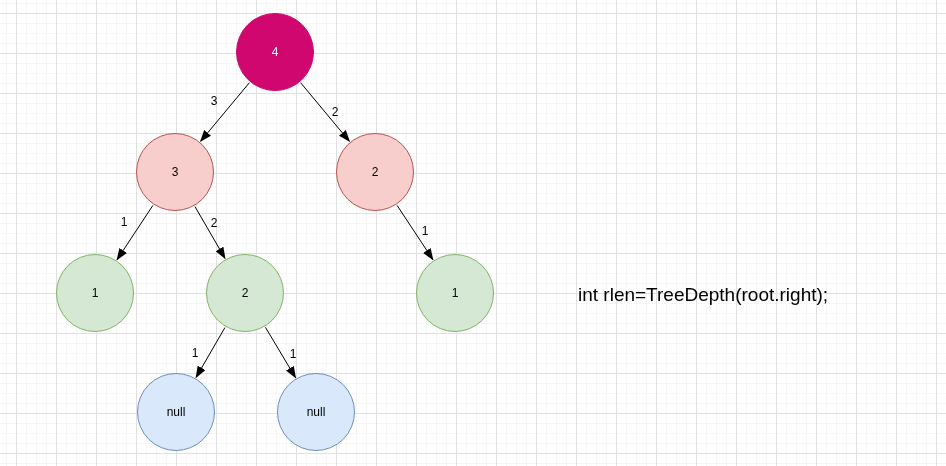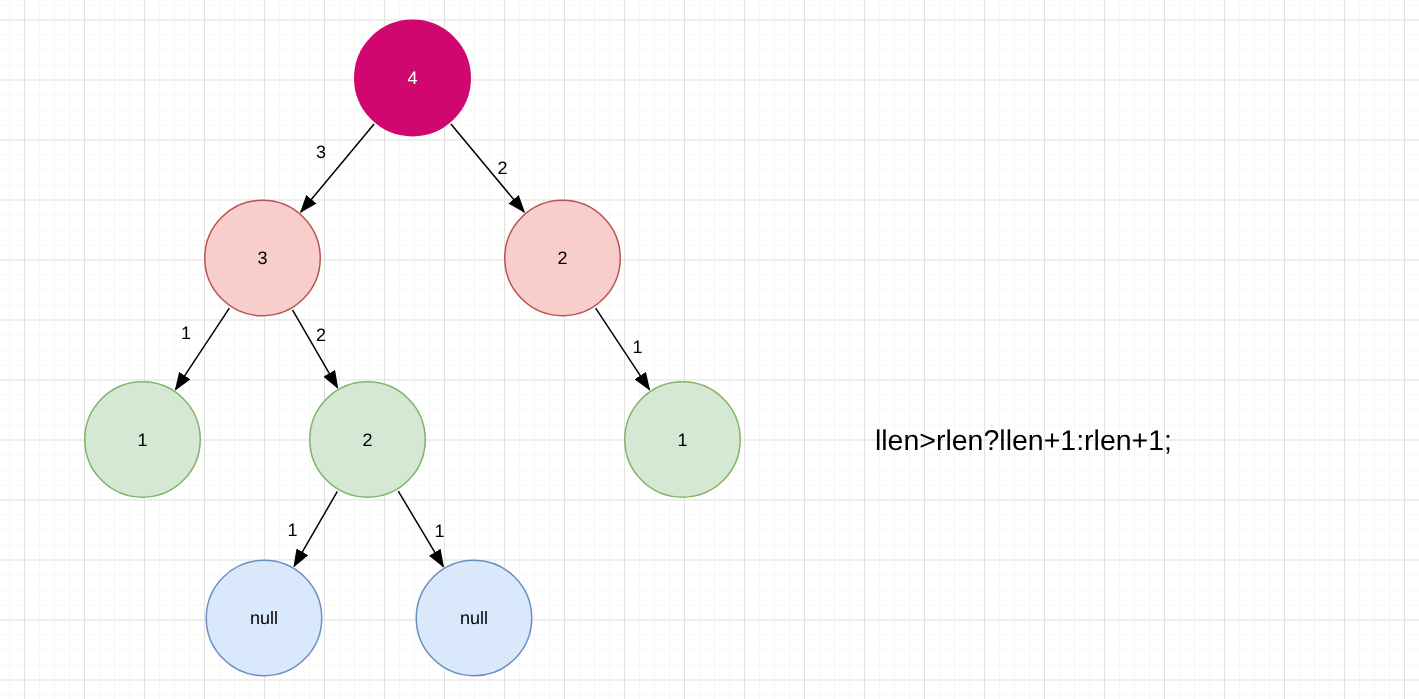--- a/index.html
+++ b/index.html
@@ -107,16 +107,16 @@
       <div class="edge-label" style="left: 214px; top: 101px;">3</div>
       <div class="edge-label" style="left: 335px; top: 112px;">2</div>
       <div class="edge-label" style="left: 124px; top: 222px;">1</div>
       <div class="edge-label" style="left: 214px; top: 223px;">2</div>
       <div class="edge-label" style="left: 425px; top: 231px;">1</div>
       <div class="edge-label" style="left: 195px; top: 353px;">1</div>
       <div class="edge-label" style="left: 293px; top: 354px;">1</div>
     </div>
 
   <div class="code-block">
-    <div class="code-line"> llen&gt;rlen?llen+1:rlen+1;</div>
+    <div class="code-line">int rlen=TreeDepth(root.right);</div>
   </div>
 
 </div>
 
 </body></html>

